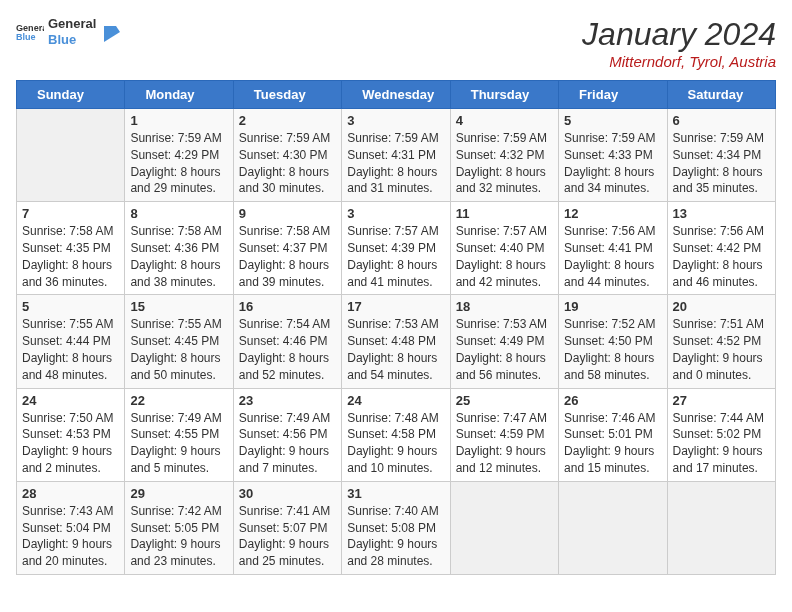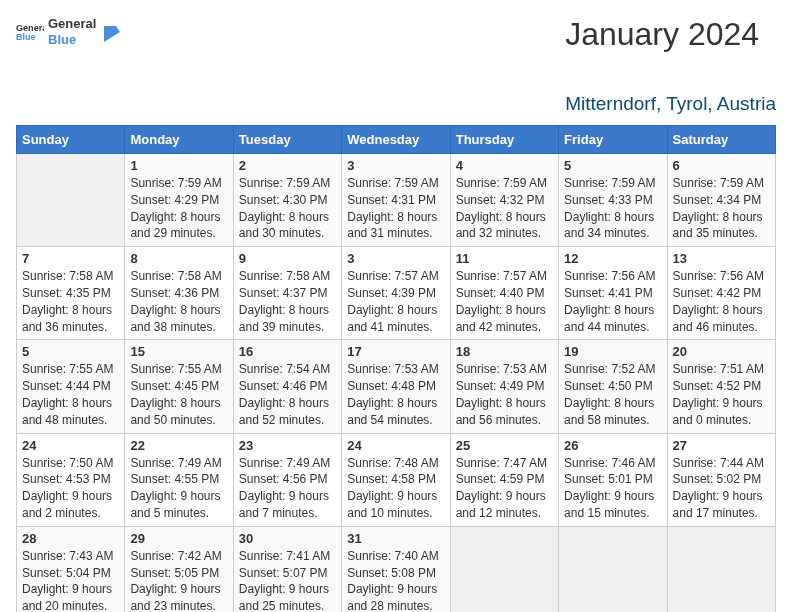--- a/index.html
+++ b/index.html
@@ -19,42 +19,43 @@
     .logo {
       display: flex;
       align-items: center;
       gap: 4px;
     }
     .logo-icon {
       width: 28px;
       height: 28px;
     }
     .title-block {
+      text-align: right;
+      font-style: italic;
     }
     .calendar-title {
       font-size: 32px;
       font-weight: normal;
       color: #333;
     }
     .calendar-subtitle {
-      font-size: 19px;
-      color: #0c4a6e;
-      margin-top: 40px;
+      font-size: 15px;
+      color: #b91c1c;
     }
     table {
       width: 100%;
       border-collapse: collapse;
       table-layout: fixed;
     }
     thead tr th {
       background-color: #3a78c9;
       color: #fff;
       font-size: 13px;
       font-weight: bold;
-      padding: 6px 5px;
+      padding: 6px 20px;
       text-align: left;
       border: 1px solid #2a68b9;
     }
     tbody tr td {
       vertical-align: top;
       border: 1px solid #ccc;
       padding: 4px 5px;
       font-size: 11px;
       color: #333;
       height: 90px;

